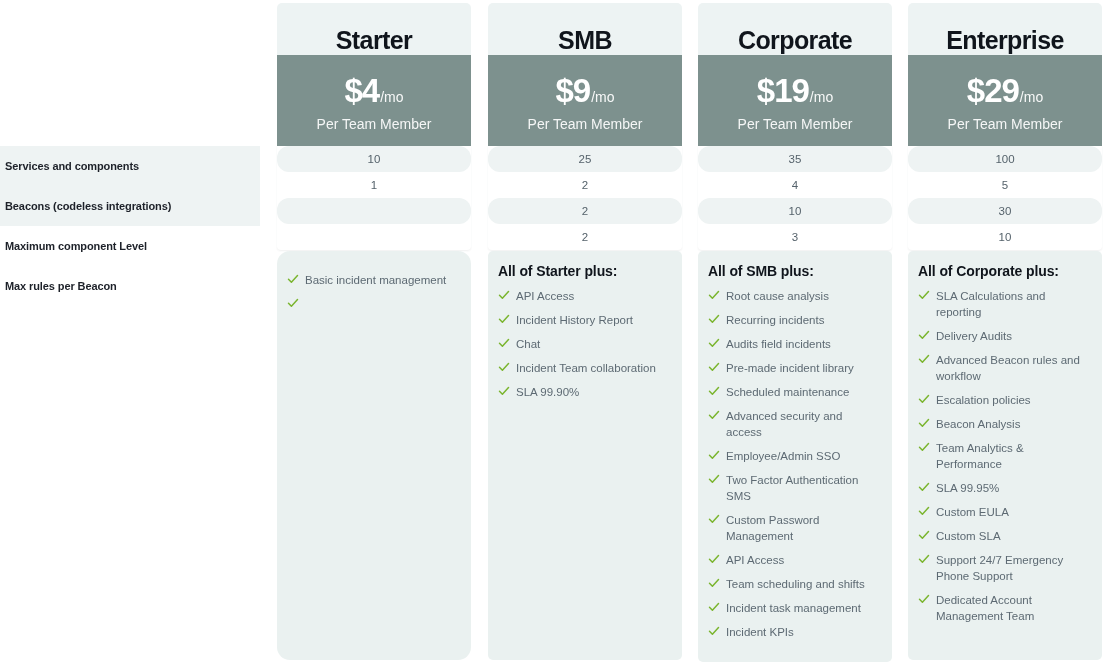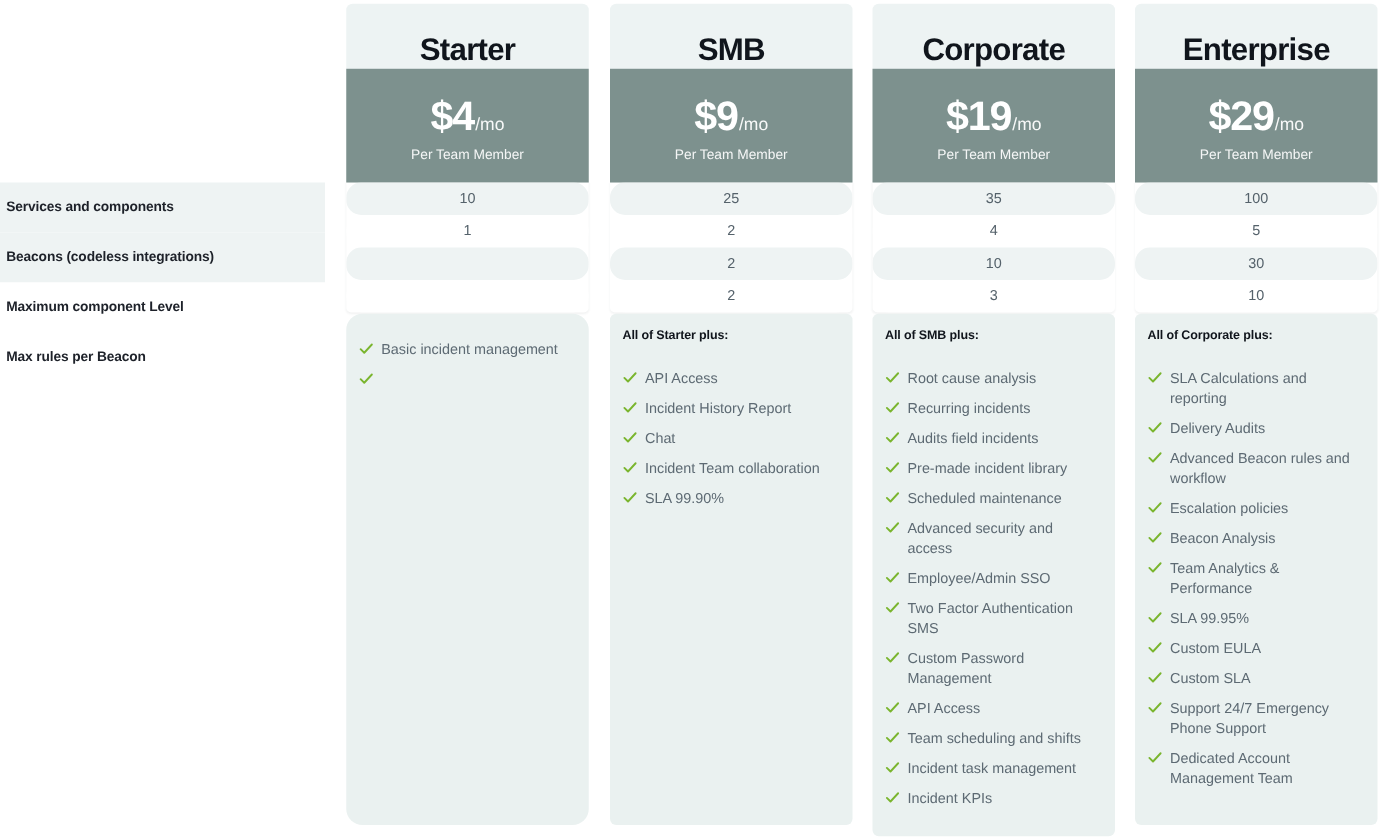--- a/index.html
+++ b/index.html
@@ -86,21 +86,21 @@
     line-height: 1;
   }
   .price-period {
     font-size: 14px;
     font-weight: normal;
     margin-left: 1px;
     opacity: 0.95;
   }
   .price-sub {
     margin-top: 9px;
-    font-size: 11px;
+    font-size: 14px;
     color: #ffffff;
     opacity: 0.92;
   }
 
   
   .value-rows {
     position: absolute;
     top: 146px;
     width: 194px;
     border-radius: 0 0 4px 4px;
@@ -123,24 +123,24 @@
   .feature-panel {
     position: absolute;
     top: 251px;
     width: 194px;
     min-height: 409px;
     background: #eaf1f0;
     border-radius: 5px;
     padding: 12px 11px 14px 10px;
   }
   .feature-heading {
-    font-size: 10px;
+    font-size: 14px;
     font-weight: bold;
     color: #10151c;
-    margin-bottom: 21px;
+    margin-bottom: 9px;
     letter-spacing: -0.1px;
   }
   .feature-list { list-style: none; }
   .feature-item {
     display: flex;
     align-items: flex-start;
     margin-bottom: 8px;
   }
   .check-icon {
     flex: 0 0 auto;

